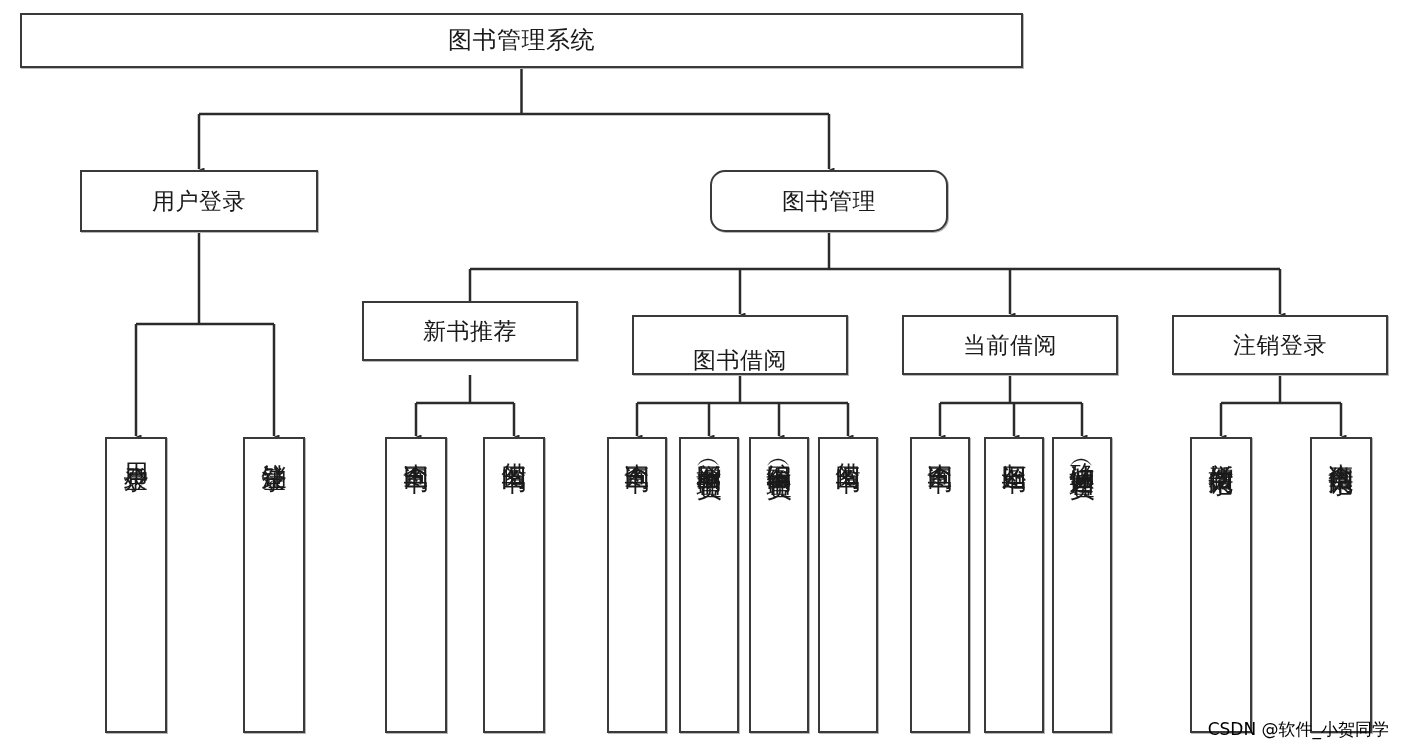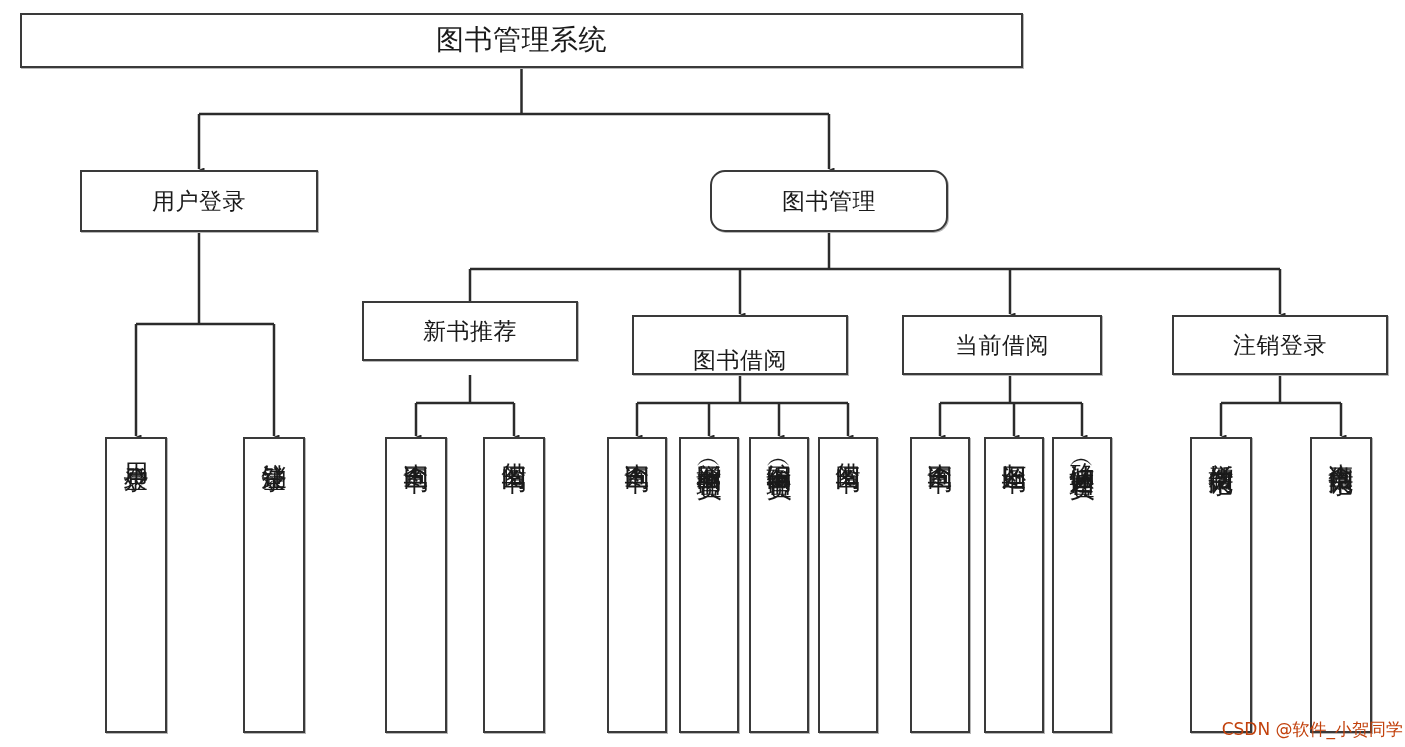--- a/index.html
+++ b/index.html
@@ -43,42 +43,42 @@
     text-align: center;
     line-height: 1.15;
   }
   
   .node.h .label {
     font-size: 23px;
     letter-spacing: 0.5px;
     white-space: nowrap;
   }
   .node.root .label {
-    font-size: 28px;
+    font-size: 24px;
   }
   
   .node.v {
     align-items: flex-start;
     justify-content: center;
     padding-top: 4px;
   }
   .node.v .label {
     writing-mode: vertical-rl;
     text-orientation: upright;
     font-size: 25px;
     line-height: 1.0;
     letter-spacing: 2px;
     white-space: nowrap;
   }
   #watermark {
     position: absolute;
-    right: 2px;
+    right: 16px;
     bottom: 6px;
     font-size: 17px;
-    color: #c2410c;
+    color: #000000;
     white-space: nowrap;
     z-index: 5;
     font-family: "DejaVu Sans", "Liberation Sans", sans-serif;
   }
 </style>
 </head>
 <body>
 
 <div id="canvas">
   <svg id="edges" viewBox="0 0 1405 747" xmlns="http://www.w3.org/2000/svg">
@@ -133,21 +133,21 @@
       </div>
       <div class="node h" style="left: 710px; top: 170px; width: 238px; height: 62px; border-radius: 15px;">
         <span class="label">图书管理</span>
       </div>
       <div class="node h" style="left: 362px; top: 301px; width: 216px; height: 60px;">
         <span class="label">新书推荐</span>
       </div>
       <div class="node h" style="left: 632px; top: 315px; width: 216px; height: 60px; align-items: flex-end;">
         <span class="label">图书借阅</span>
       </div>
-      <div class="node h" style="left: 902px; top: 315px; width: 200px; height: 60px;">
+      <div class="node h" style="left: 902px; top: 315px; width: 216px; height: 60px;">
         <span class="label">当前借阅</span>
       </div>
       <div class="node h" style="left: 1172px; top: 315px; width: 216px; height: 60px;">
         <span class="label">注销登录</span>
       </div>
       <div class="node v" style="left: 105px; top: 437px; width: 62px; height: 296px;">
         <span class="label">用户登录</span>
       </div>
       <div class="node v" style="left: 243px; top: 437px; width: 62px; height: 296px;">
         <span class="label">注销登录</span>

